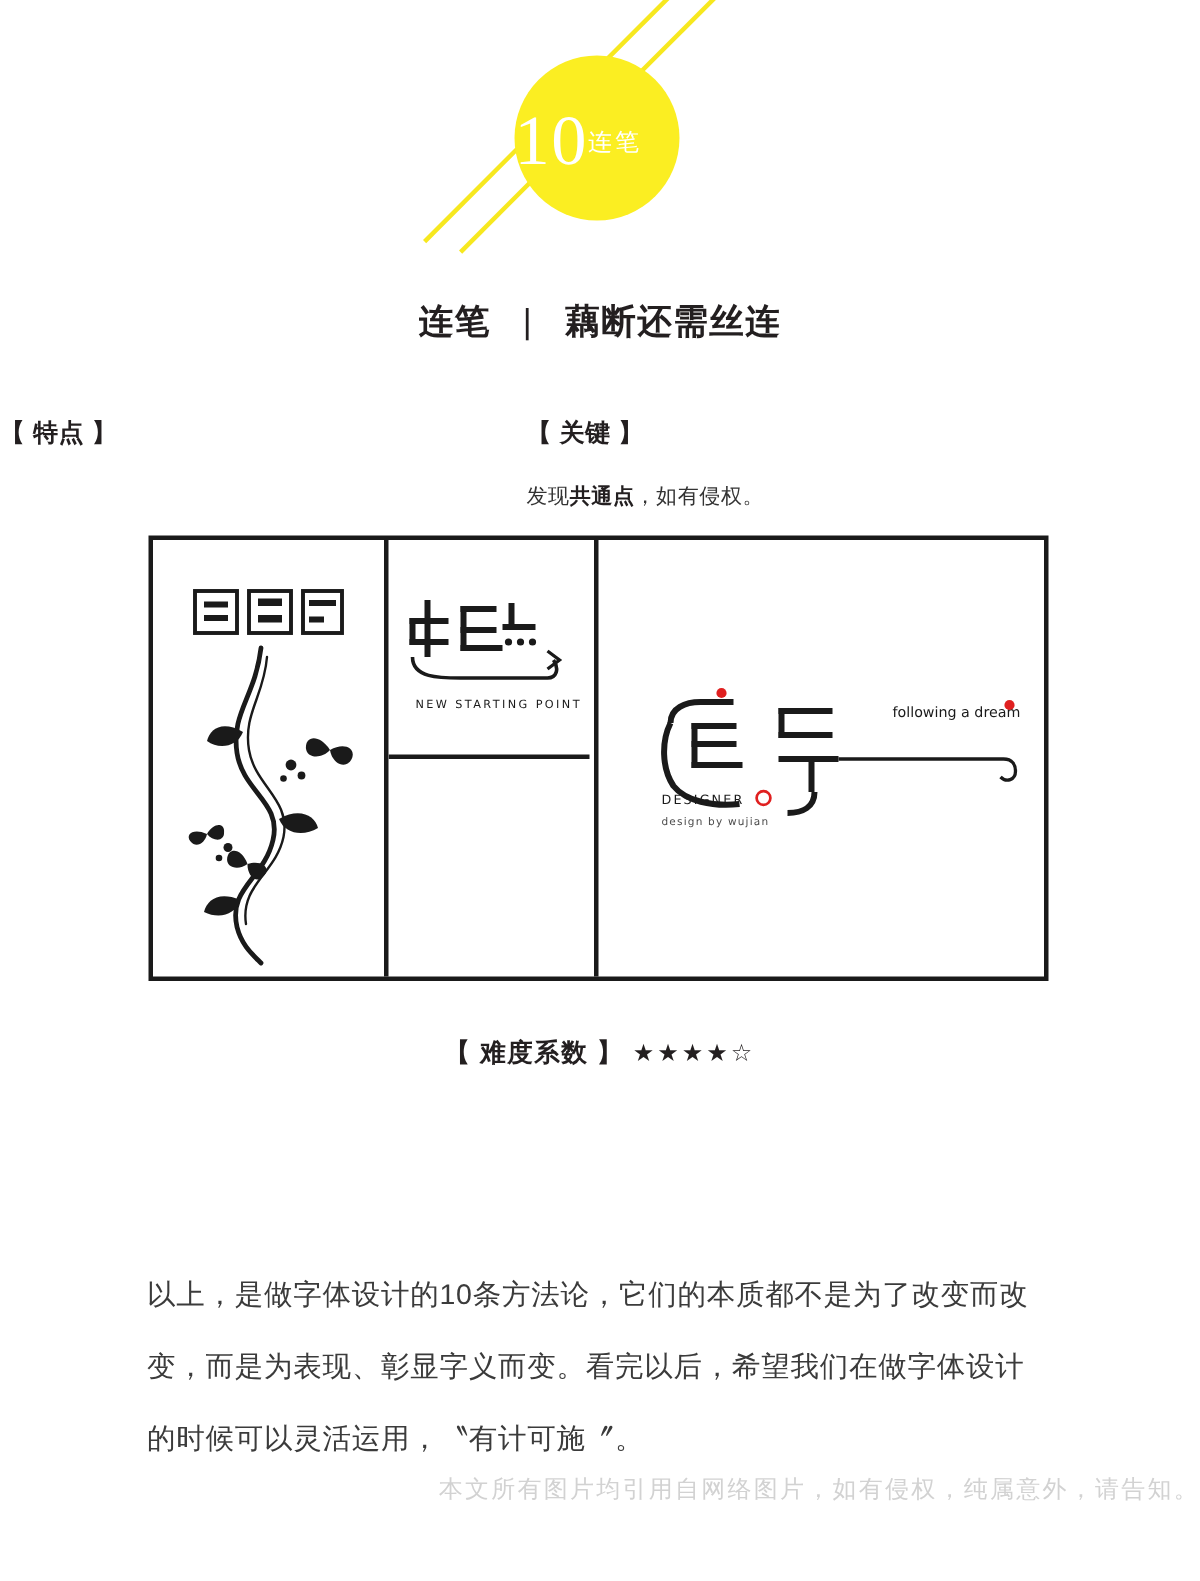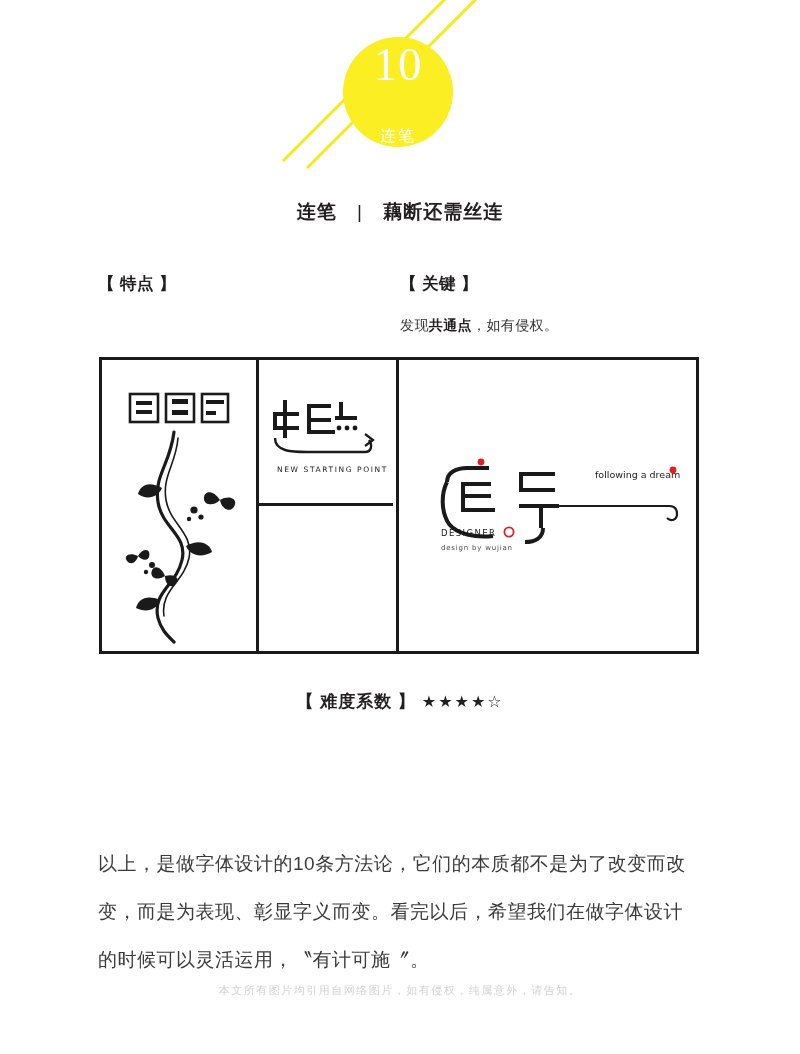--- a/index.html
+++ b/index.html
@@ -42,60 +42,59 @@
   }
   .badge {
     position: absolute;
     left: 343px;
     top: 37px;
     width: 110px;
     height: 110px;
     border-radius: 50%;
     background: #fbee22;
     display: flex;
-    flex-direction: column;
+    flex-direction: row;
     align-items: center;
-    justify-content: space-between;
+    justify-content: flex-start;
   }
   .badge-num {
     font-size: 47px;
     line-height: 1;
     color: #ffffff;
     font-family: "Liberation Serif", "DejaVu Serif", serif;
     letter-spacing: 1px;
     margin-top: 4px;
   }
   .badge-label {
     font-size: 16px;
     color: #ffffff;
     margin-top: 6px;
     letter-spacing: 2px;
   }
 
   
   .title-row {
     text-align: center;
     margin-top: 14px;
-    font-size: 19px;
+    font-size: 23px;
     font-weight: bold;
     letter-spacing: 1px;
     color: #231f20;
   }
   .title-sep {
     display: inline-block;
     margin: 0 14px;
     font-weight: normal;
     color: #231f20;
   }
 
   
   .cols {
     margin-top: 48px;
     display: flex;
-    padding-left: 98px;
     padding-right: 98px;
     box-sizing: border-box;
   }
   .col {
     width: 50%;
     box-sizing: border-box;
   }
   .col-head {
     font-size: 16.5px;
     font-weight: bold;
@@ -196,22 +195,22 @@
     color: #3b3b3b;
     letter-spacing: 0.5px;
   }
 
   
   .footnote {
     position: absolute;
     left: 0;
     top: 983px;
     width: 100%;
-    text-align: center;
-    font-size: 11px;
+    text-align: right;
+    font-size: 16px;
     color: #d2d2d2;
     letter-spacing: 1.5px;
   }
 </style>
 </head>
 <body>
 
 <div class="header">
   <div class="diag-line diag1"></div>
   <div class="diag-line diag2"></div>

